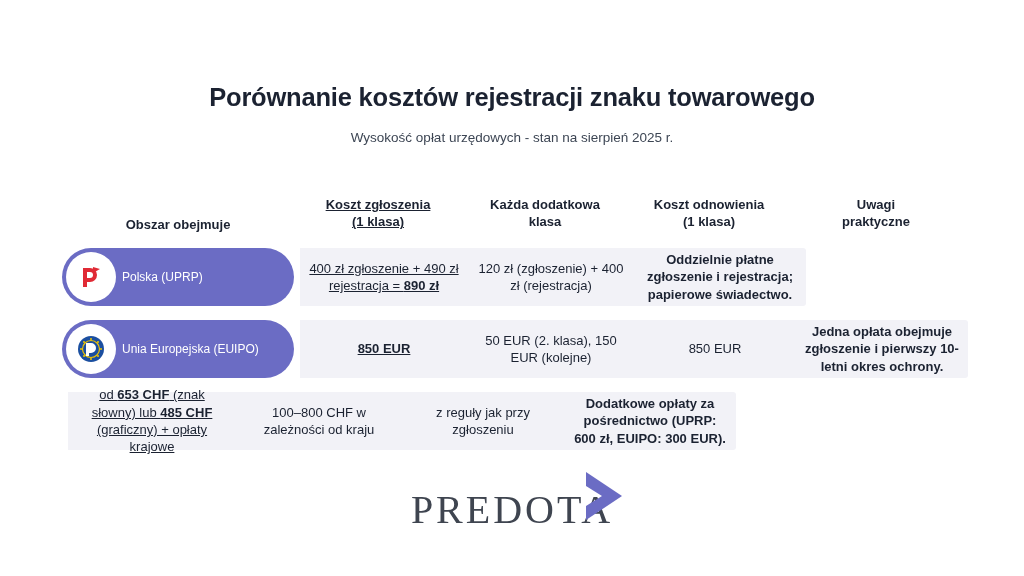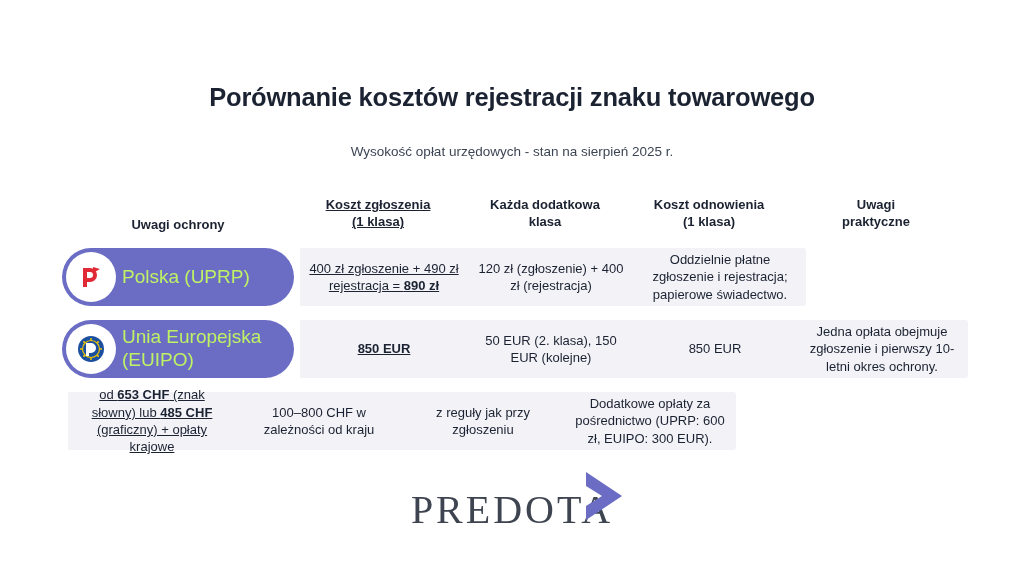--- a/index.html
+++ b/index.html
@@ -31,21 +31,21 @@
     letter-spacing: -0.2px;
     color: #1b2231;
     margin: 0;
     padding-top: 82px;
     line-height: 1.2;
   }
   .subtitle {
     text-align: center;
     font-size: 13.5px;
     color: #3d4654;
-    margin: 14px;
+    margin: 0;
     padding-top: 16px;
     line-height: 1.3;
   }
 
   
   .table {
     position: absolute;
     left: 62px;
     top: 196px;
     width: 900px;
@@ -59,21 +59,21 @@
 
   .head-row {
     height: 52px;
     align-items: flex-start;
   }
 
   .col-area   { width: 232px; flex: 0 0 232px; }
   .col-cost   { width: 168px; flex: 0 0 168px; text-decoration: underline; }
   .col-extra  { width: 166px; flex: 0 0 166px; }
   .col-renew  { width: 162px; flex: 0 0 162px; }
-  .col-notes  { width: 172px; flex: 0 0 172px; }
+  .col-notes  { width: 172px; flex: 0 0 172px; font-weight: bold; }
 
   .head-cell {
     font-size: 13px;
     font-weight: bold;
     text-align: center;
     color: #1b2231;
     line-height: 1.32;
     padding: 0 6px;
     box-sizing: border-box;
   }
@@ -97,22 +97,22 @@
     border-radius: 29px;
     height: 58px;
     display: flex;
     align-items: center;
     box-sizing: border-box;
     padding-left: 60px;
     width: 232px;
     flex: 0 0 232px;
   }
   .area-label {
-    color: #bef264;
-    font-size: 19px;
+    color: #ffffff;
+    font-size: 12px;
     line-height: 1.2;
   }
 
   .logo-badge {
     position: absolute;
     left: 4px;
     top: 4px;
     width: 50px;
     height: 50px;
     border-radius: 50%;
@@ -171,21 +171,21 @@
 
 <div class="page">
 
   <h1 class="title">Porównanie kosztów rejestracji znaku towarowego</h1>
   <p class="subtitle">Wysokość opłat urzędowych - stan na sierpień 2025 r.</p>
 
   <div class="table">
 
     <div class="row head-row">
       <div class="head-cell col-area area-head">
-        <span>Uwagi ochrony</span>
+        <span>Obszar obejmuje</span>
       </div>
       <div class="head-cell col-cost">
         <span>Koszt zgłoszenia</span>
         <span class="sub">(1 klasa)</span>
       </div>
       <div class="head-cell col-extra">
         <span>Każda dodatkowa</span>
         <span class="sub">klasa</span>
       </div>
       <div class="head-cell col-renew">

